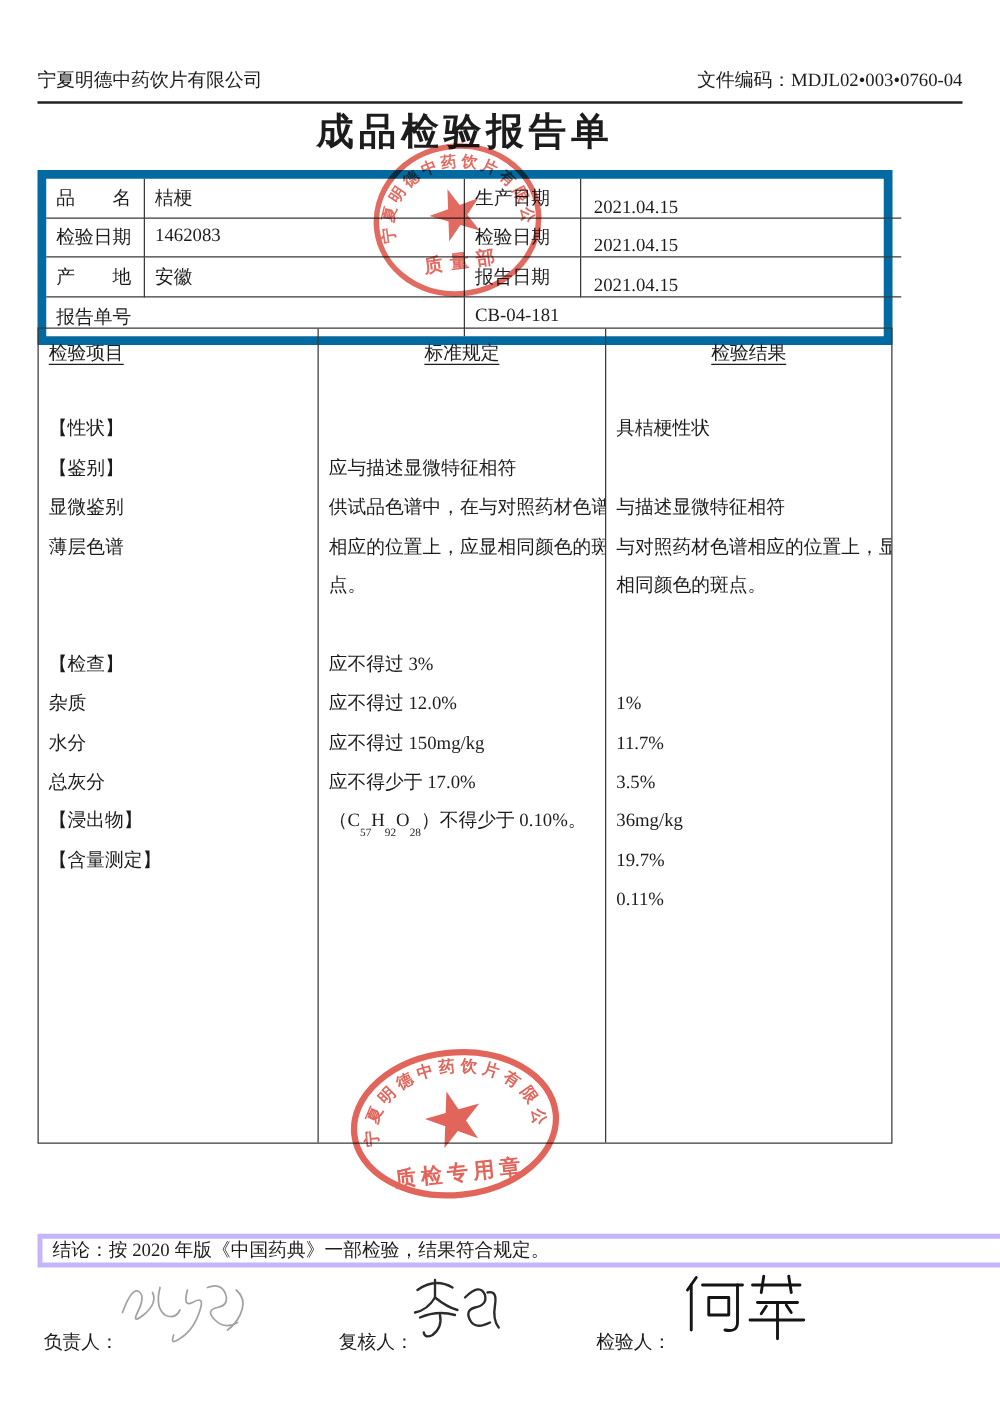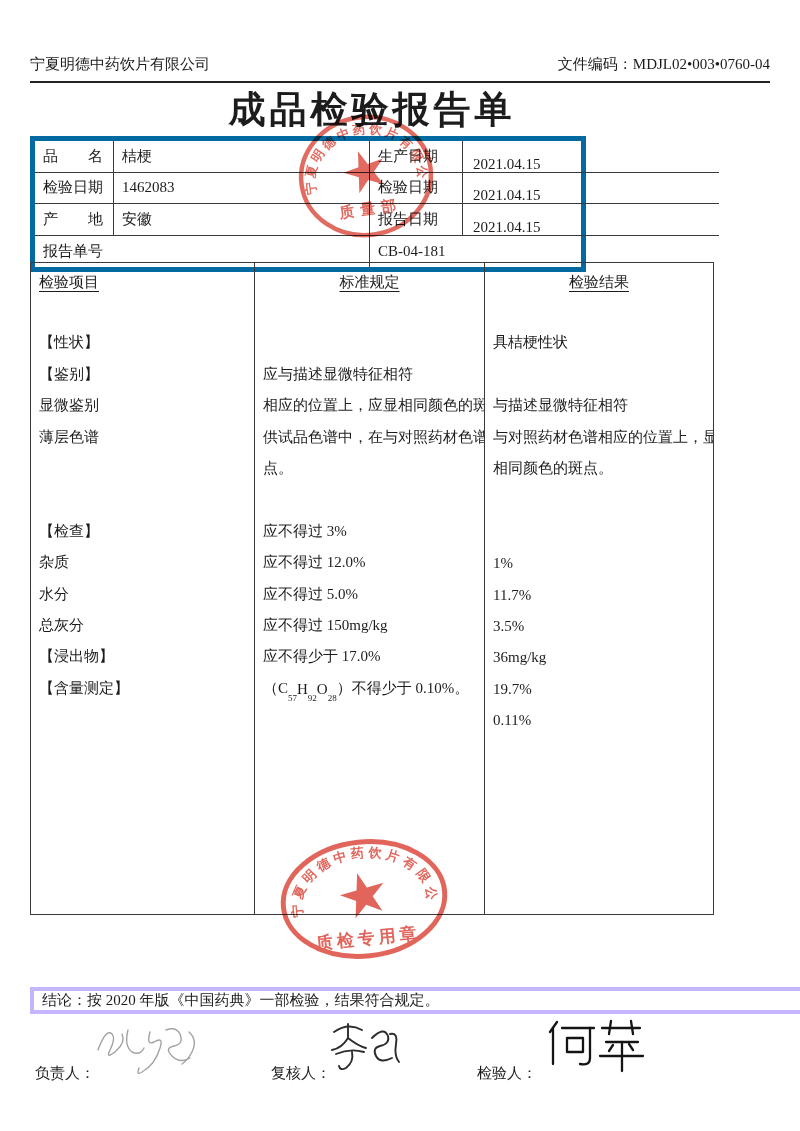--- a/index.html
+++ b/index.html
@@ -15,31 +15,31 @@
 
   
   .doc-header {
     left:30px; top:55px; width:740px;
     display:flex; justify-content:space-between; align-items:flex-end;
     padding-bottom:7px; border-bottom:2px solid #222;
     font-size:15px;
   }
   .doc-title {
     left:30px; top:85px; width:684px;
-    text-align:center; font-size:37px; font-weight:bold; letter-spacing:4px;
+    text-align:center; font-size:30px; font-weight:bold; letter-spacing:4px;
     white-space:nowrap;
   }
 
   
   .info-table {
-    left:30px; top:136px; width:556px;
+    left:30px; top:136px; width:684px;
     display:grid;
     grid-template-columns:79px 256px 93px 256px;
     grid-auto-rows:31.5px;
-    border:5px solid #0369a1;
+    border:7px solid #0369a1;
     font-size:15px;
   }
   .cell {
     border-right:1px solid #3a3a3a; border-bottom:1px solid #3a3a3a;
     display:flex; align-items:center; padding-left:8px;
     overflow:hidden; white-space:nowrap;
   }
   .cell.noR { border-right:none; }
   .cell.noB { border-bottom:none; }
   .cell.v2 { padding-left:10px;margin-top:16px; }
@@ -130,27 +130,26 @@
     <div class="mt-line">【含量测定】</div>
   </div>
 
   <div class="mt-col c2">
     <div class="mt-head">
         <span class="uh">标准规定</span>
       </div>
     <div class="mt-gap"></div>
     <div class="mt-line"></div>
     <div class="mt-line">应与描述显微特征相符</div>
+    <div class="mt-line">供试品色谱中，在与对照药材色谱</div>
     <div class="mt-line">相应的位置上，应显相同颜色的斑</div>
-    <div class="mt-line">供试品色谱中，在与对照药材色谱</div>
     <div class="mt-line">点。</div>
     <div class="mt-line"></div>
     <div class="mt-line">应不得过 3%</div>
     <div class="mt-line">应不得过 12.0%</div>
-    <div class="mt-line">应不得过 5.0%</div>
     <div class="mt-line">应不得过 150mg/kg</div>
     <div class="mt-line">应不得少于 17.0%</div>
     <div class="mt-line">
         <span>（C</span>
         <sub>57</sub>
         <span>H</span>
         <sub>92</sub>
         <span>O</span>
         <sub>28</sub>
         <span>）不得少于 0.10%。</span>

